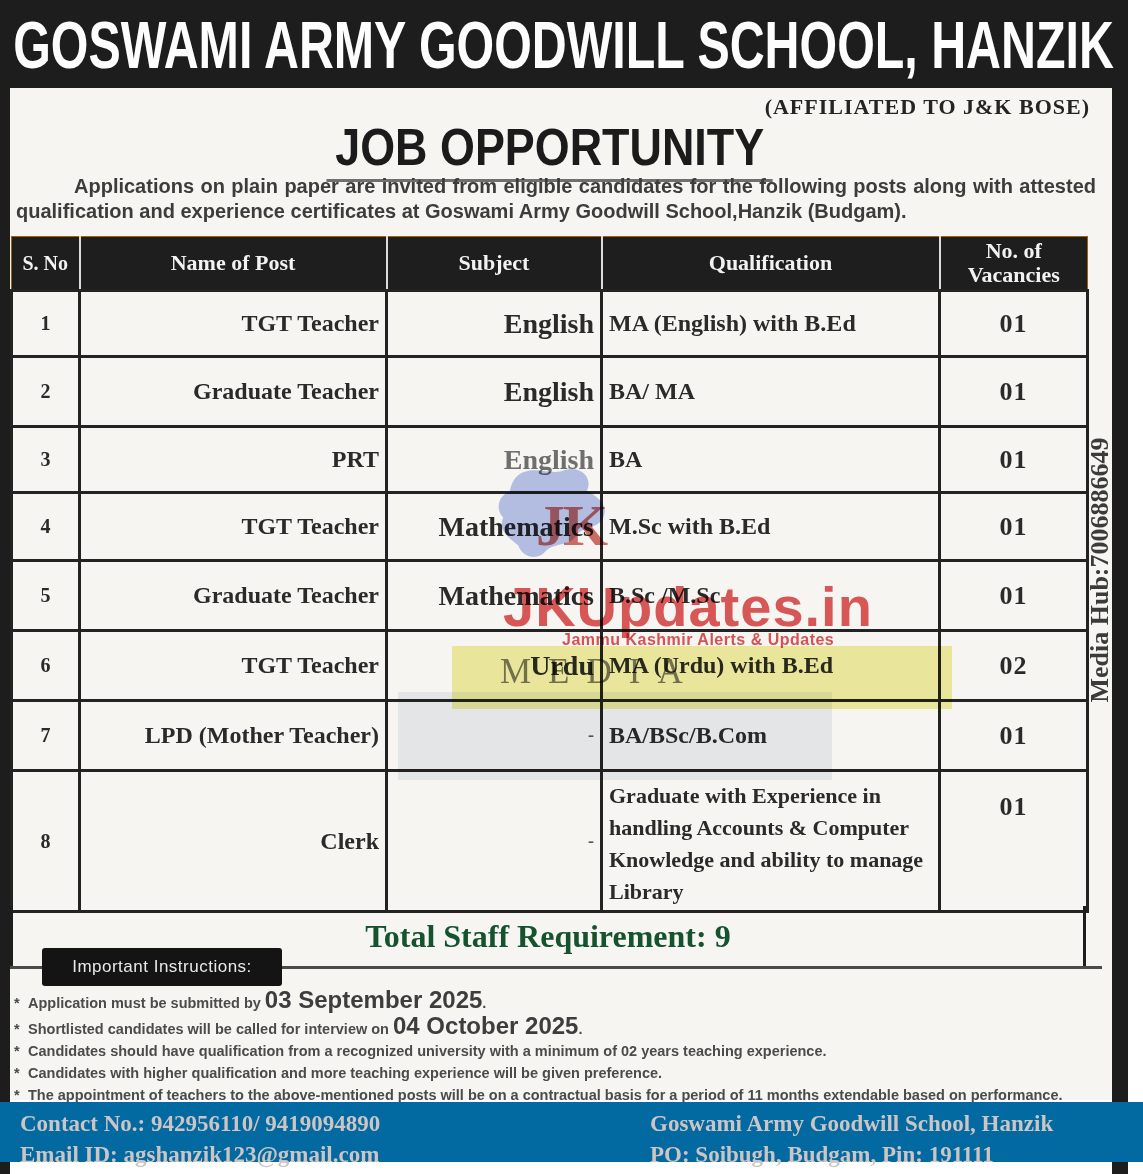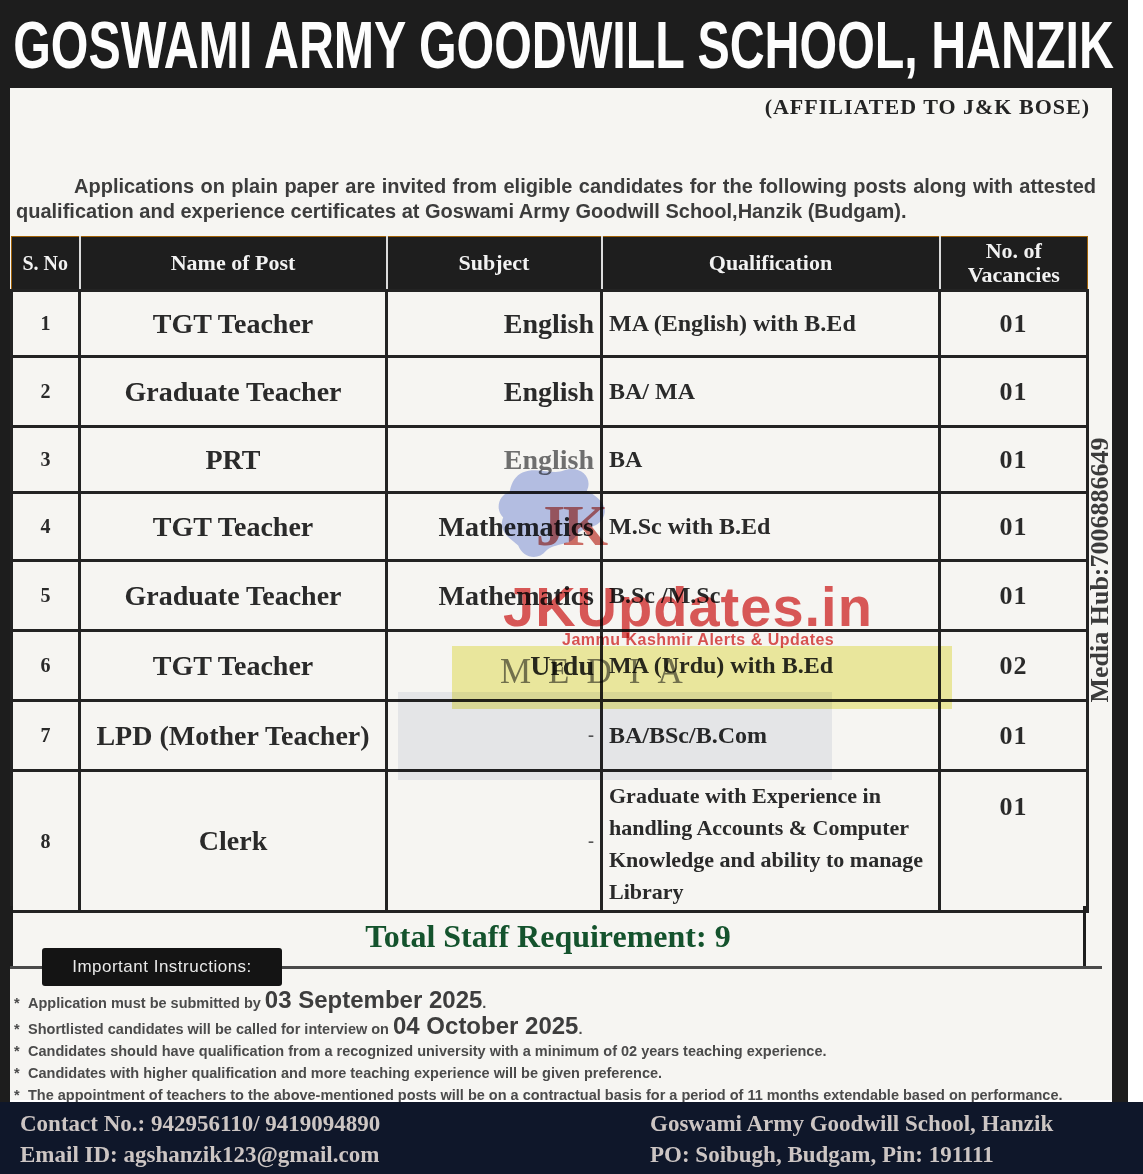--- a/index.html
+++ b/index.html
@@ -38,21 +38,21 @@
   
   table.vac { position:absolute; left:0; top:148px; width:1076px; border-collapse:collapse;
               table-layout:fixed; border:1px solid #a16207; }
   table.vac th {
     background:#1e1e1e; color:#f2f2f2; font-weight:bold; font-size:22px;
     height:54px; line-height:24px; border-left:2px solid #dcdcdc; padding:0 2px;
   }
   table.vac th:first-child { border-left:none; font-size:20px; }
   table.vac td { border:3px solid #232323; padding:2px 6px; vertical-align:middle; color:#2a2a2a; }
   td.c-sno  { text-align:center; font-weight:bold; font-size:20px; }
-  td.c-post { text-align:center; font-weight:bold; font-size:28px; padding-left:14px; white-space:nowrap; }
+  td.c-post { text-align:right; font-weight:bold; font-size:24px; padding-left:14px; white-space:nowrap; }
   td.c-subj { text-align:right; font-weight:bold; font-size:28px; }
   td.c-qual { text-align:left; font-weight:bold; font-size:24px; padding-left:10px; }
   td.c-vac  { text-align:center; font-weight:bold; font-size:26px; letter-spacing:1px; }
   tr.r1 { height:66px; } tr.r2 { height:70px; } tr.r3 { height:66px; } tr.r4 { height:68px; }
   tr.r5 { height:70px; } tr.r6 { height:70px; } tr.r7 { height:70px; } tr.r8 { height:136px; }
   tr.r3 td.c-subj { color:#6e6e6e; }
   tr.r7 td.c-subj, tr.r8 td.c-subj { font-size:18px; color:#555; }
   tr.r8 td.c-qual { font-size:22px; line-height:32px; vertical-align:top; padding-top:8px; }
   tr.r8 td.c-vac  { vertical-align:top; padding-top:20px; }
   
@@ -70,21 +70,21 @@
     z-index:4; letter-spacing:.5px;
   }
   .instr-list { position:absolute; left:4px; top:902px; width:1096px; list-style:none; }
   .instr-list li {
     font-family:"Liberation Sans", sans-serif; font-weight:bold; font-size:14.5px;
     color:#4b4b4b; line-height:19px; margin-bottom:3px; white-space:nowrap;
   }
   .instr-list li .star { display:inline-block; width:14px; color:#4b4b4b; }
   .instr-list li b.date { font-size:24px; color:#3d3d3d; }
   
-  .footer { position:absolute; left:0; top:1102px; width:1143px; height:72px; background:#0f172a; z-index:3; }
+  .footer { position:absolute; left:0; top:1102px; width:1143px; height:60px; background:#0369a1; z-index:3; }
   .footer .blk { position:absolute; top:6px; color:#ccc5c3; font-weight:bold; font-size:23px; line-height:31px; }
   .footer .blk.left  { left:20px; }
   .footer .blk.right { left:650px; }
   
   .wm { position:absolute; z-index:5; pointer-events:none; }
   .wm-map { left:488px; top:466px; width:128px; height:118px; opacity:.8; mix-blend-mode:multiply; }
   .wm-jk  { left:536px; top:492px; font-size:58px; font-weight:bold; color:rgba(196,58,48,.72);
             mix-blend-mode:multiply; letter-spacing:-2px; }
   .wm-site{ left:503px; top:574px; font-family:"Liberation Sans", sans-serif; font-weight:bold;
             font-size:56px; color:rgba(216,54,54,.82); letter-spacing:1px; mix-blend-mode:multiply; white-space:nowrap; }
@@ -106,20 +106,23 @@
   <div class="border-left"></div>
   <div class="border-right"></div>
   <div class="band-top">
     <div class="school-name">GOSWAMI ARMY GOODWILL SCHOOL, HANZIK</div>
   </div>
 
   <div class="panel">
 
     <div class="affiliation">(AFFILIATED TO J&amp;K BOSE)</div>
 
+    <div class="job-title-wrap">
+      <span class="job-title">JOB OPPORTUNITY</span>
+    </div>
 
     <p class="intro">Applications on plain paper are invited from eligible candidates for the following posts along with attested qualification  and experience certificates at Goswami Army Goodwill School,Hanzik (Budgam).</p>
 
     <table class="vac">
       <colgroup>
         <col style="width:68px">
           <col style="width:307px">
           <col style="width:215px">
         <col style="width:338px">
           <col style="width:148px">

